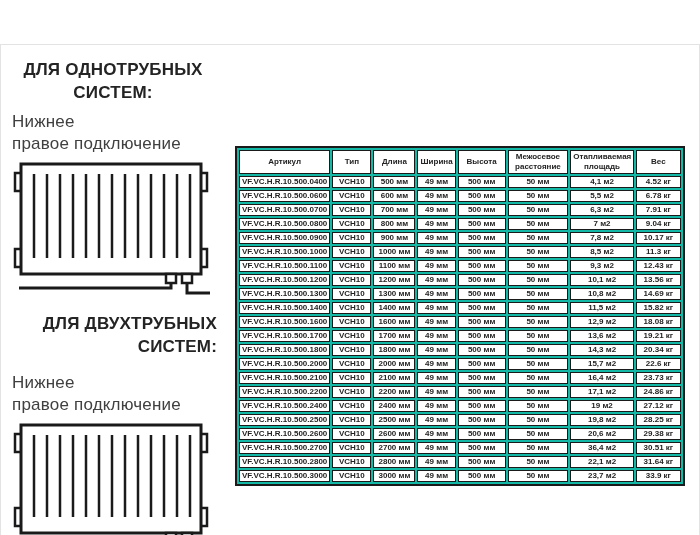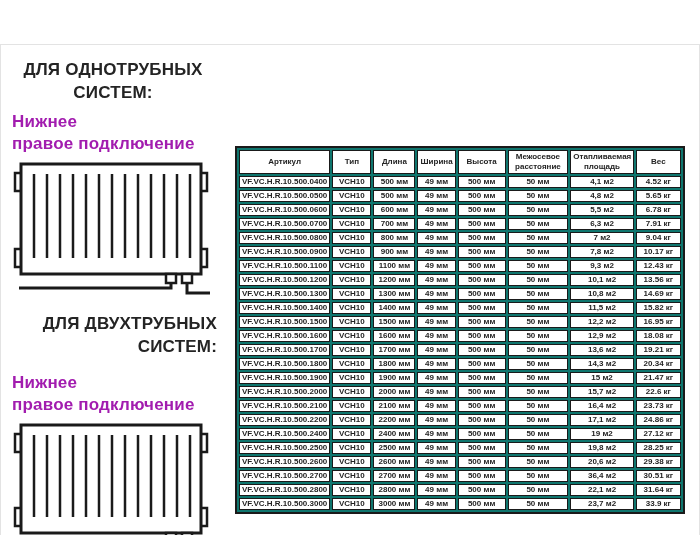--- a/index.html
+++ b/index.html
@@ -22,40 +22,40 @@
     width: 208px;
     font-weight: bold;
     font-size: 17px;
     line-height: 23px;
     text-align: center;
     letter-spacing: 0.2px;
     color: #242424;
   }
   .subhead {
     position: absolute;
-    font-weight: bold;
+    font-weight: normal;
     font-size: 17px;
     line-height: 22px;
     text-align: left;
     letter-spacing: 0.2px;
-    color: #a21caf;
+    color: #404040;
   }
   .diagram { position: absolute; }
   .spec-table-wrap {
     position: absolute;
     left: 234px; top: 101px;
     width: 450px;
   }
   table.spec {
     width: 450px;
     border-collapse: separate;
     border-spacing: 2px;
     border: 2px solid #1a1a1a;
     table-layout: fixed;
-    background: #0f766e;
+    background: #14b8a6;
   }
   table.spec th, table.spec td {
     border: 1px solid #1a1a1a;
     font-weight: bold;
     font-size: 8px;
     color: #242424;
     text-align: center;
     vertical-align: middle;
     background: #ffffff;
   }
@@ -204,30 +204,20 @@
             <td>VF.VC.H.R.10.500.0400</td>
             <td>VCH10</td>
             <td>500 мм</td>
             <td>49 мм</td>
             <td>500 мм</td>
             <td>50 мм</td>
             <td>4,1 м2</td>
             <td>4.52 кг</td>
           </tr>
           <tr>
-            <td>VF.VC.H.R.10.500.0500</td>
-            <td>VCH10</td>
-            <td>500 мм</td>
-            <td>49 мм</td>
-            <td>500 мм</td>
-            <td>50 мм</td>
-            <td>4,8 м2</td>
-            <td>5.65 кг</td>
-          </tr>
-          <tr>
             <td>VF.VC.H.R.10.500.0600</td>
             <td>VCH10</td>
             <td>600 мм</td>
             <td>49 мм</td>
             <td>500 мм</td>
             <td>50 мм</td>
             <td>5,5 м2</td>
             <td>6.78 кг</td>
           </tr>
           <tr>
@@ -254,20 +244,30 @@
             <td>VF.VC.H.R.10.500.0900</td>
             <td>VCH10</td>
             <td>900 мм</td>
             <td>49 мм</td>
             <td>500 мм</td>
             <td>50 мм</td>
             <td>7,8 м2</td>
             <td>10.17 кг</td>
           </tr>
           <tr>
+            <td>VF.VC.H.R.10.500.1000</td>
+            <td>VCH10</td>
+            <td>1000 мм</td>
+            <td>49 мм</td>
+            <td>500 мм</td>
+            <td>50 мм</td>
+            <td>8,5 м2</td>
+            <td>11.3 кг</td>
+          </tr>
+          <tr>
             <td>VF.VC.H.R.10.500.1100</td>
             <td>VCH10</td>
             <td>1100 мм</td>
             <td>49 мм</td>
             <td>500 мм</td>
             <td>50 мм</td>
             <td>9,3 м2</td>
             <td>12.43 кг</td>
           </tr>
           <tr>
@@ -294,30 +294,20 @@
             <td>VF.VC.H.R.10.500.1400</td>
             <td>VCH10</td>
             <td>1400 мм</td>
             <td>49 мм</td>
             <td>500 мм</td>
             <td>50 мм</td>
             <td>11,5 м2</td>
             <td>15.82 кг</td>
           </tr>
           <tr>
-            <td>VF.VC.H.R.10.500.1500</td>
-            <td>VCH10</td>
-            <td>1500 мм</td>
-            <td>49 мм</td>
-            <td>500 мм</td>
-            <td>50 мм</td>
-            <td>12,2 м2</td>
-            <td>16.95 кг</td>
-          </tr>
-          <tr>
             <td>VF.VC.H.R.10.500.1600</td>
             <td>VCH10</td>
             <td>1600 мм</td>
             <td>49 мм</td>
             <td>500 мм</td>
             <td>50 мм</td>
             <td>12,9 м2</td>
             <td>18.08 кг</td>
           </tr>
           <tr>
@@ -332,30 +322,20 @@
           </tr>
           <tr>
             <td>VF.VC.H.R.10.500.1800</td>
             <td>VCH10</td>
             <td>1800 мм</td>
             <td>49 мм</td>
             <td>500 мм</td>
             <td>50 мм</td>
             <td>14,3 м2</td>
             <td>20.34 кг</td>
-          </tr>
-          <tr>
-            <td>VF.VC.H.R.10.500.1900</td>
-            <td>VCH10</td>
-            <td>1900 мм</td>
-            <td>49 мм</td>
-            <td>500 мм</td>
-            <td>50 мм</td>
-            <td>15 м2</td>
-            <td>21.47 кг</td>
           </tr>
           <tr>
             <td>VF.VC.H.R.10.500.2000</td>
             <td>VCH10</td>
             <td>2000 мм</td>
             <td>49 мм</td>
             <td>500 мм</td>
             <td>50 мм</td>
             <td>15,7 м2</td>
             <td>22.6 кг</td>

